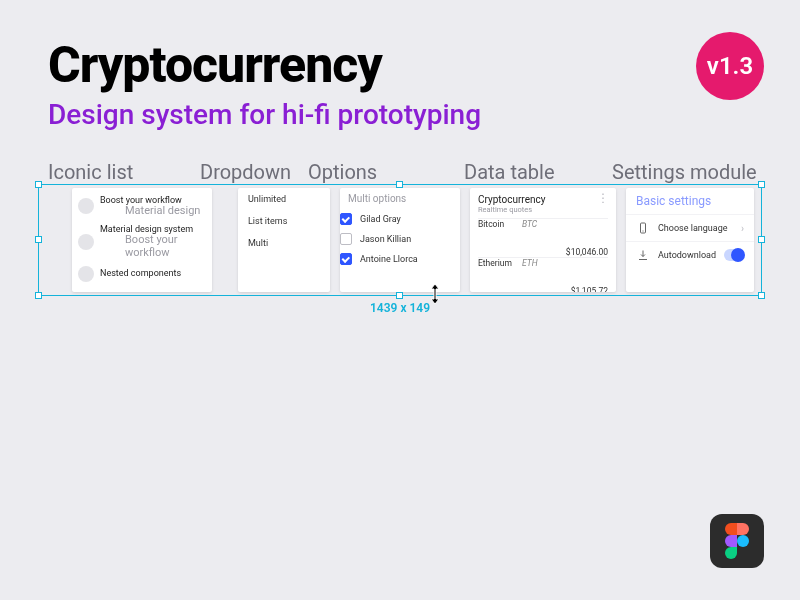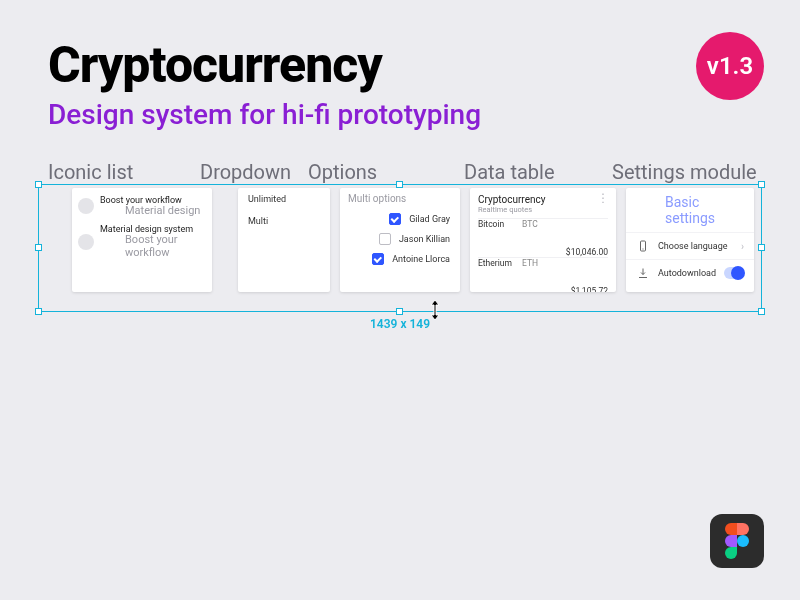--- a/index.html
+++ b/index.html
@@ -58,21 +58,21 @@
   .lbl-dropdown { flex: 0 0 108px; }
   .lbl-options  { flex: 0 0 136px; }
   .lbl-data     { flex: 0 0 148px; margin-left: 20px; }
   .lbl-settings { flex: 1 1 auto; }
 
   .selection-frame {
     position: absolute;
     left: 38px;
     top: 184px;
     width: 724px;
-    height: 128px;
+    height: 112px;
     border: 1px solid #14b3da;
     background: rgba(0,0,0,0);
   }
   .handle {
     position: absolute;
     width: 7px; height: 7px;
     background: #fff;
     border: 1px solid #14b3da;
   }
   .h-tl { left: -4px; top: -4px; }
@@ -129,39 +129,39 @@
   .iconic-title { font-size: 9px; color: #222; }
   .iconic-sub { font-size: 11px; color: #9a9aa2; padding-left: 25px; }
 
   
   .p-dropdown { flex: 0 0 92px; padding: 0 0; margin-left: 16px; }
   .dd-item { padding: 6px 10px; font-size: 9px; color: #333; }
 
   
   .p-options { flex: 0 0 120px; padding: 2px 0 0 0; }
   .opt-header { font-size: 10px; color: #9a9aa2; padding: 3px 8px 5px; }
-  .opt-row { display: flex; align-items: center; gap: 8px; padding: 4px 10px; justify-content: flex-end; }
+  .opt-row { display: flex; align-items: center; gap: 8px; padding: 4px 0; }
   .cb { width: 12px; height: 12px; border: 1.5px solid #bdbdc4; border-radius: 2px; display:flex; align-items:center; justify-content:center; flex-shrink:0; }
   .cb.checked { background: #2f56ff; border-color: #2f56ff; }
   .cb.checked::after { content:""; width:5px; height:3px; border-left:2px solid #fff; border-bottom:2px solid #fff; transform: rotate(-45deg) translate(0,-1px); }
   .opt-label { font-size: 9px; color: #333; }
 
   
   .p-data { flex: 0 0 146px; padding: 6px 8px 0; position: relative; }
   .dt-title { font-size: 10px; font-weight: 400; color: #222; }
   .dt-sub { font-size: 7.5px; color: #9a9aa2; margin-bottom: 4px; }
   .dt-menu { position: absolute; right: 8px; top: 6px; color: #b9b9c0; font-size: 12px; line-height: 8px; letter-spacing: -1px; }
   .dt-row { display: flex; justify-content: space-between; font-size: 8.5px; padding: 0 0; border-top: 1px solid #f0f0f3; }
   .dt-row span:nth-child(1) { flex: 0 0 44px; }
-  .dt-row span:nth-child(2) { flex: 0 0 26px; color: #888; }
+  .dt-row span:nth-child(2) { flex: 0 0 26px; color: #888; font-style: italic; }
   .dt-row span:nth-child(3) { flex: 1; text-align: right; margin-top: 28px; }
 
   
   .p-settings { flex: 1; padding: 2px 0 0 0; }
-  .set-header { font-size: 14px; color: #8a9bff; padding: 4px 26px 6px; margin-left: 13px; }
+  .set-header { font-size: 12px; color: #8a9bff; padding: 4px 10px 6px; }
   .set-row { display: flex; align-items: center; gap: 8px; padding: 6px 10px; border-top: 1px solid #f2f2f5; position: relative; }
   .set-icon { width: 14px; height: 14px; display:flex; align-items:center; justify-content:center; color:#666; flex-shrink:0; }
   .set-label { font-size: 9px; color: #333; flex: 1; }
   .toggle { width: 22px; height: 12px; border-radius: 6px; background: #c9d6ff; position: relative; }
   .toggle::after { content:""; position:absolute; right:-1px; top:-1px; width:14px; height:14px; border-radius:50%; background:#2f56ff; }
   .chev { color:#bdbdc4; font-size:10px; }
 
   .figma-logo {
     position: absolute;
     right: 36px;
@@ -200,24 +200,31 @@
         <div class="iconic-sub">Material design</div>
       </div>
     </div>
     <div class="iconic-row">
       <div class="iconic-icon"></div>
       <div class="iconic-text">
         <div class="iconic-title">Material design system</div>
         <div class="iconic-sub">Boost your workflow</div>
       </div>
     </div>
+    <div class="iconic-row">
+      <div class="iconic-icon"></div>
+      <div class="iconic-text">
+        <div class="iconic-title">Nested components</div>
+      </div>
+    </div>
   </div>
 
   <div class="panel p-dropdown">
     <div class="dd-item">Unlimited</div>
+    <div class="dd-item">List items</div>
     <div class="dd-item">Multi</div>
   </div>
 
   <div class="panel p-options">
     <div class="opt-header">Multi options</div>
     <div class="opt-row">
       <div class="cb checked"></div>
       <div class="opt-label">Gilad Gray</div>
     </div>
     <div class="opt-row">

